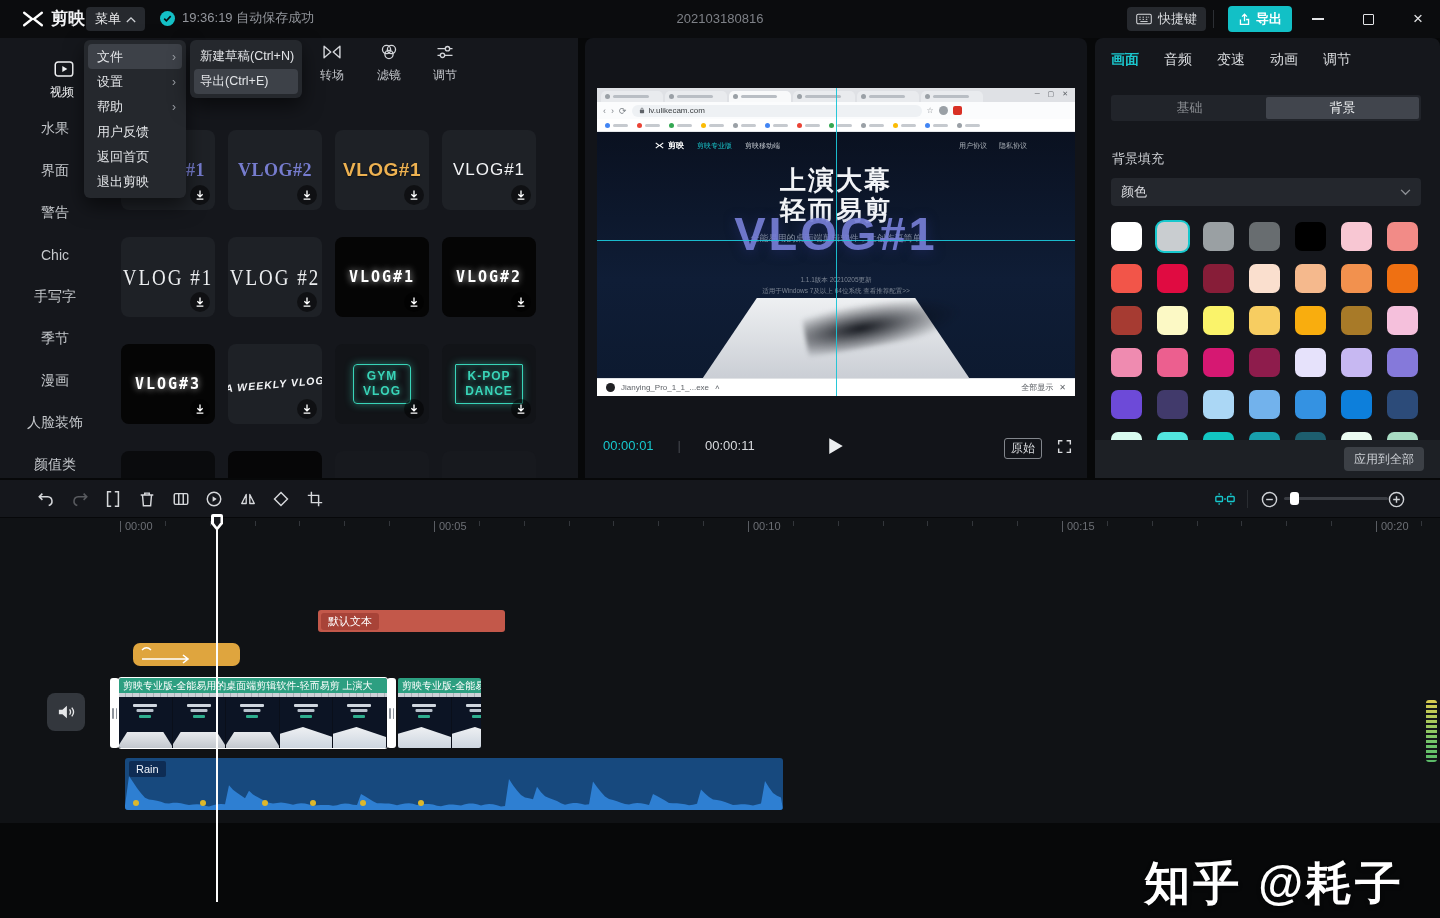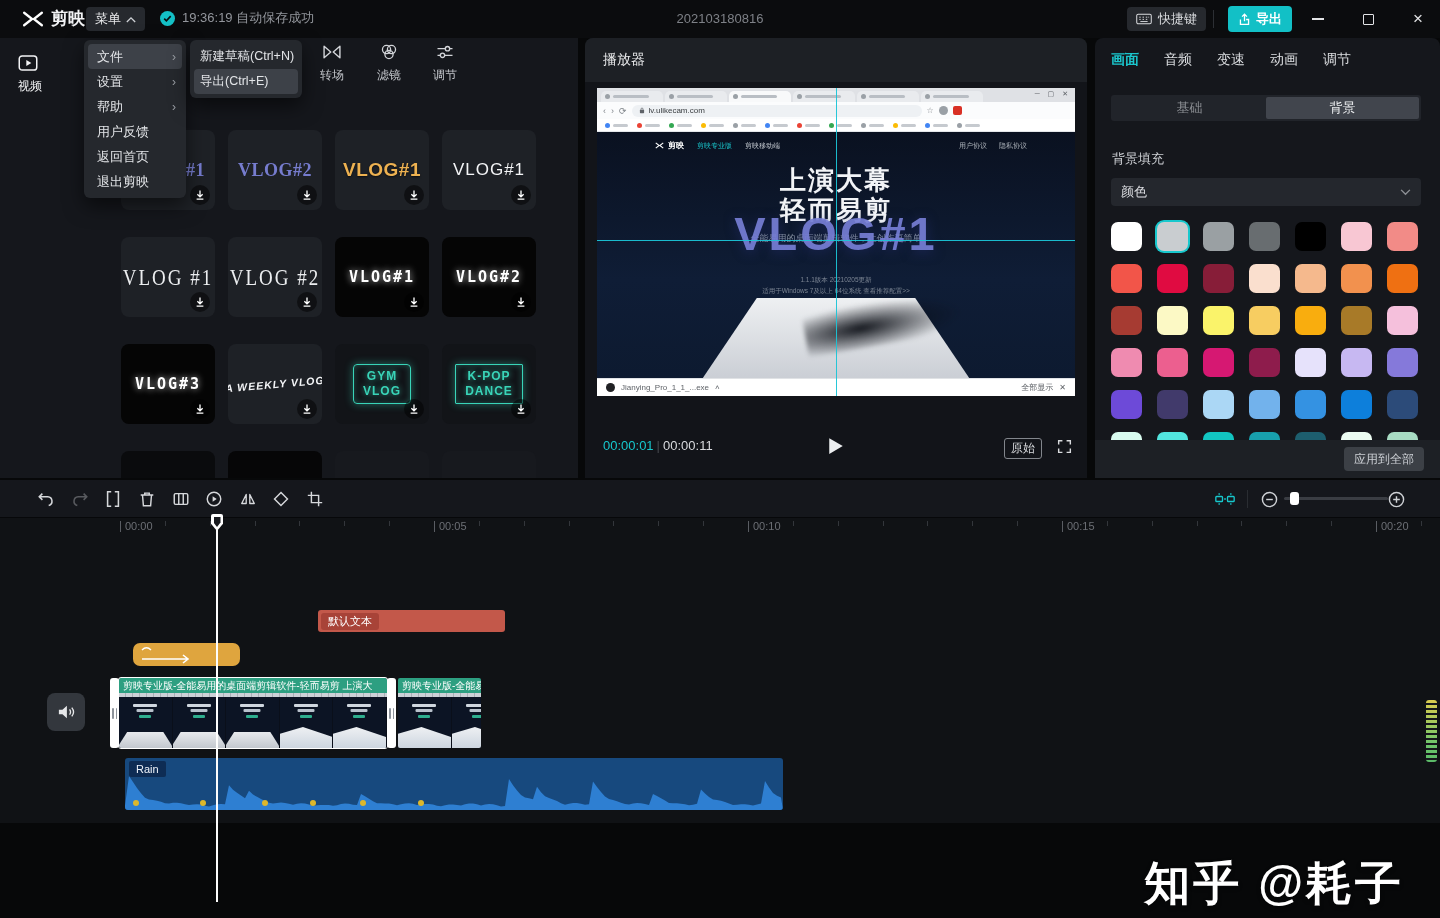--- a/index.html
+++ b/index.html
@@ -19,21 +19,21 @@
 #export-btn { position:absolute; left:1228px; top:6px; height:26px; padding:0 10px; background:#12c0c6; border-radius:4px; display:flex; align-items:center; gap:5px; font-size:13px; color:#fff; font-weight:700; }
 .win-btn { position:absolute; top:0; width:30px; height:38px; display:flex; align-items:center; justify-content:center; color:#e3e4e6; }
 #win-min { left:1303px; } #win-max { left:1353px; } #win-close { left:1403px; font-size:17px; }
 .min-glyph { width:12px; height:2px; background:#e3e4e6; }
 .max-glyph { width:11px; height:11px; border:1.3px solid #e3e4e6; border-radius:1px; }
 
 
 #left-panel { position:absolute; left:0; top:38px; width:578px; height:440px; background:#15171c; }
 .top-tool { position:absolute; top:5px; width:52px; text-align:center; }
 .top-tool .lbl { display:block; font-size:12px; color:#c2c5ca; margin-top:2px; }
-#tab-video { position:absolute; left:18px; top:16px; width:56px; text-align:left; }
+#tab-video { position:absolute; left:18px; top:22px; width:56px; text-align:right; }
 #tab-video .lbl { display:block; font-size:12px; color:#f2f3f5; margin-top:2px; }
 .lp-rail { position:absolute; left:0; top:70px; width:110px; }
 .rail-item { height:42px; display:flex; align-items:center; justify-content:center; font-size:14px; color:#c5c8cc; }
 #tpl-grid { position:absolute; left:110px; top:84px; width:468px; height:356px; overflow:hidden; display:grid; grid-template-columns:repeat(4,94px); gap:27px 13px; padding:8px 0 0 11px; }
 .card { position:relative; width:94px; height:80px; background:#1e2126; border-radius:8px; display:flex; align-items:center; justify-content:center; overflow:hidden; }
 .card-label { text-align:center; }
 .dl-btn { position:absolute; right:5px; bottom:5px; width:20px; height:20px; border-radius:50%; background:rgba(0,0,0,.5); display:flex; align-items:center; justify-content:center; }
 .s-purple { } .s-purple .card-label { color:#767cce; font-weight:800; font-size:18px; font-family:"Liberation Serif","DejaVu Serif",serif; letter-spacing:.5px; }
 .s-gold .card-label { color:#eeb251; font-weight:800; font-size:19px; letter-spacing:.5px; text-shadow:0 1px 2px rgba(0,0,0,.6); }
 .s-hand .card-label { color:#f4f5f7; font-weight:400; font-size:17px; letter-spacing:1px; }
@@ -86,21 +86,21 @@
 .pg-h1 { margin-top:14px; text-align:center; font-size:26px; font-weight:800; color:#f2f4f7; line-height:1.16; letter-spacing:2px; }
 .pg-sub { text-align:center; font-size:9px; color:#8d97a5; margin-top:7px; }
 .pg-vlog { position:absolute; left:0; right:0; top:74px; text-align:center; font-size:47px; font-weight:800; letter-spacing:3px; color:rgba(118,126,213,.92); text-shadow:0 2px 12px rgba(40,50,120,.55); }
 .pg-meta { position:absolute; left:0; right:0; top:142px; text-align:center; font-size:6.5px; line-height:1.7; color:#7b8492; }
 .pg-table { position:absolute; bottom:-8px; left:50%; transform:translateX(-50%); width:330px; height:88px; background:linear-gradient(180deg,#eef0f2,#c7cbd2); clip-path:polygon(8% 100%,26% 0,74% 0,92% 100%); }
 .pg-hand { position:absolute; bottom:34px; left:50%; width:160px; height:44px; transform:translateX(-20%) rotate(-10deg); background:radial-gradient(ellipse at 35% 55%, rgba(8,11,18,.95), rgba(8,11,18,0) 70%); filter:blur(2px); }
 .br-dl { position:absolute; left:0; bottom:0; width:478px; height:18px; background:#fff; border-top:1px solid #e0e2e5; display:flex; align-items:center; gap:6px; padding:0 9px; font-size:8px; color:#5f6368; }
 .dl-circle { width:9px; height:9px; border-radius:50%; background:#202124; }
 .guide-v { position:absolute; top:0; bottom:0; left:239px; width:1px; background:#1bc4d6; opacity:.95; z-index:5; }
 .guide-h { position:absolute; left:0; right:0; top:152px; height:1px; background:#1bc4d6; opacity:.95; z-index:5; }
-.pp-time { position:absolute; left:18px; top:400px; font-size:13px; display:flex; gap:3px; align-items:center; }
+.pp-time { position:absolute; left:18px; top:400px; font-size:13px; display:flex; gap:24px; align-items:center; }
 .pp-cur { color:#17c8cd; } .pp-sep { color:#45484e; } .pp-dur { color:#d8dade; }
 #play-btn { position:absolute; left:50%; transform:translateX(-50%); top:397px; width:22px; height:22px; display:flex; align-items:center; justify-content:center; }
 #orig-btn { position:absolute; right:45px; top:400px; padding:1px 6px; border:1px solid #82868c; border-radius:3px; font-size:12px; color:#d9dbde; }
 #fullscreen-btn { position:absolute; right:15px; top:401px; }
 
 
 #right-panel { position:absolute; left:1095px; top:38px; width:345px; height:440px; background:#15171c; border-radius:8px 8px 0 0; }
 .rp-tabs { position:absolute; left:0; top:0; width:345px; height:44px; display:flex; align-items:center; gap:25px; padding-left:16px; font-size:14px; }
 .rp-tab { color:#dcdee1; }
 .rp-tab.active { color:#1bc7cd; font-weight:700; }
@@ -230,20 +230,31 @@
       <span class="lbl">滤镜</span>
     </div>
     <div class="top-tool" style="left:419px">
       <svg width="20" height="18" viewBox="0 0 24 20">
           <path d="M3 6h18M3 14h18" stroke="#d2d4d8" stroke-width="1.6"></path>
           <circle cx="15" cy="6" r="2.6" fill="#15171c" stroke="#d2d4d8" stroke-width="1.6"></circle>
           <circle cx="9" cy="14" r="2.6" fill="#15171c" stroke="#d2d4d8" stroke-width="1.6"></circle>
         </svg>
       <span class="lbl">调节</span>
     </div>
+    <div class="lp-rail" id="rail">
+        <div class="rail-item">水果</div>
+        <div class="rail-item">界面</div>
+        <div class="rail-item">警告</div>
+        <div class="rail-item">Chic</div>
+        <div class="rail-item">手写字</div>
+        <div class="rail-item">季节</div>
+        <div class="rail-item">漫画</div>
+        <div class="rail-item">人脸装饰</div>
+        <div class="rail-item">颜值类</div>
+      </div>
     <div id="tpl-grid">
         <div class="card s-purple">
           <div class="card-label">VLOG#1</div>
           <div class="dl-btn">
             <svg width="12" height="12" viewBox="0 0 16 16">
               <path d="M8 2v8M4.5 7L8 10.5 11.5 7M3.5 13.5h9" fill="none" stroke="#fff" stroke-width="1.8"></path>
             </svg>
           </div>
         </div>
         <div class="card s-purple">
@@ -375,23 +386,20 @@
   <div id="submenu">
       <div class="submenu-item">
         <span>新建草稿(Ctrl+N)</span>
       </div>
       <div class="submenu-item active">
         <span>导出(Ctrl+E)</span>
       </div>
     </div>
 
   <div id="player-panel">
-    <div class="pp-header">
-        <span>播放器</span>
-      </div>
     <div class="pp-video">
       <div class="br-page">
         <div class="pg-nav">
           <span class="pg-brand">
             <svg width="9" height="7" viewBox="0 0 24 18">
                 <path d="M2 2l9 7-9 7M22 2l-9 7 9 7" fill="none" stroke="#fff" stroke-width="3"></path>
               </svg>
             <span>剪映</span>
           </span>
           <span class="pg-link1">剪映专业版</span>

